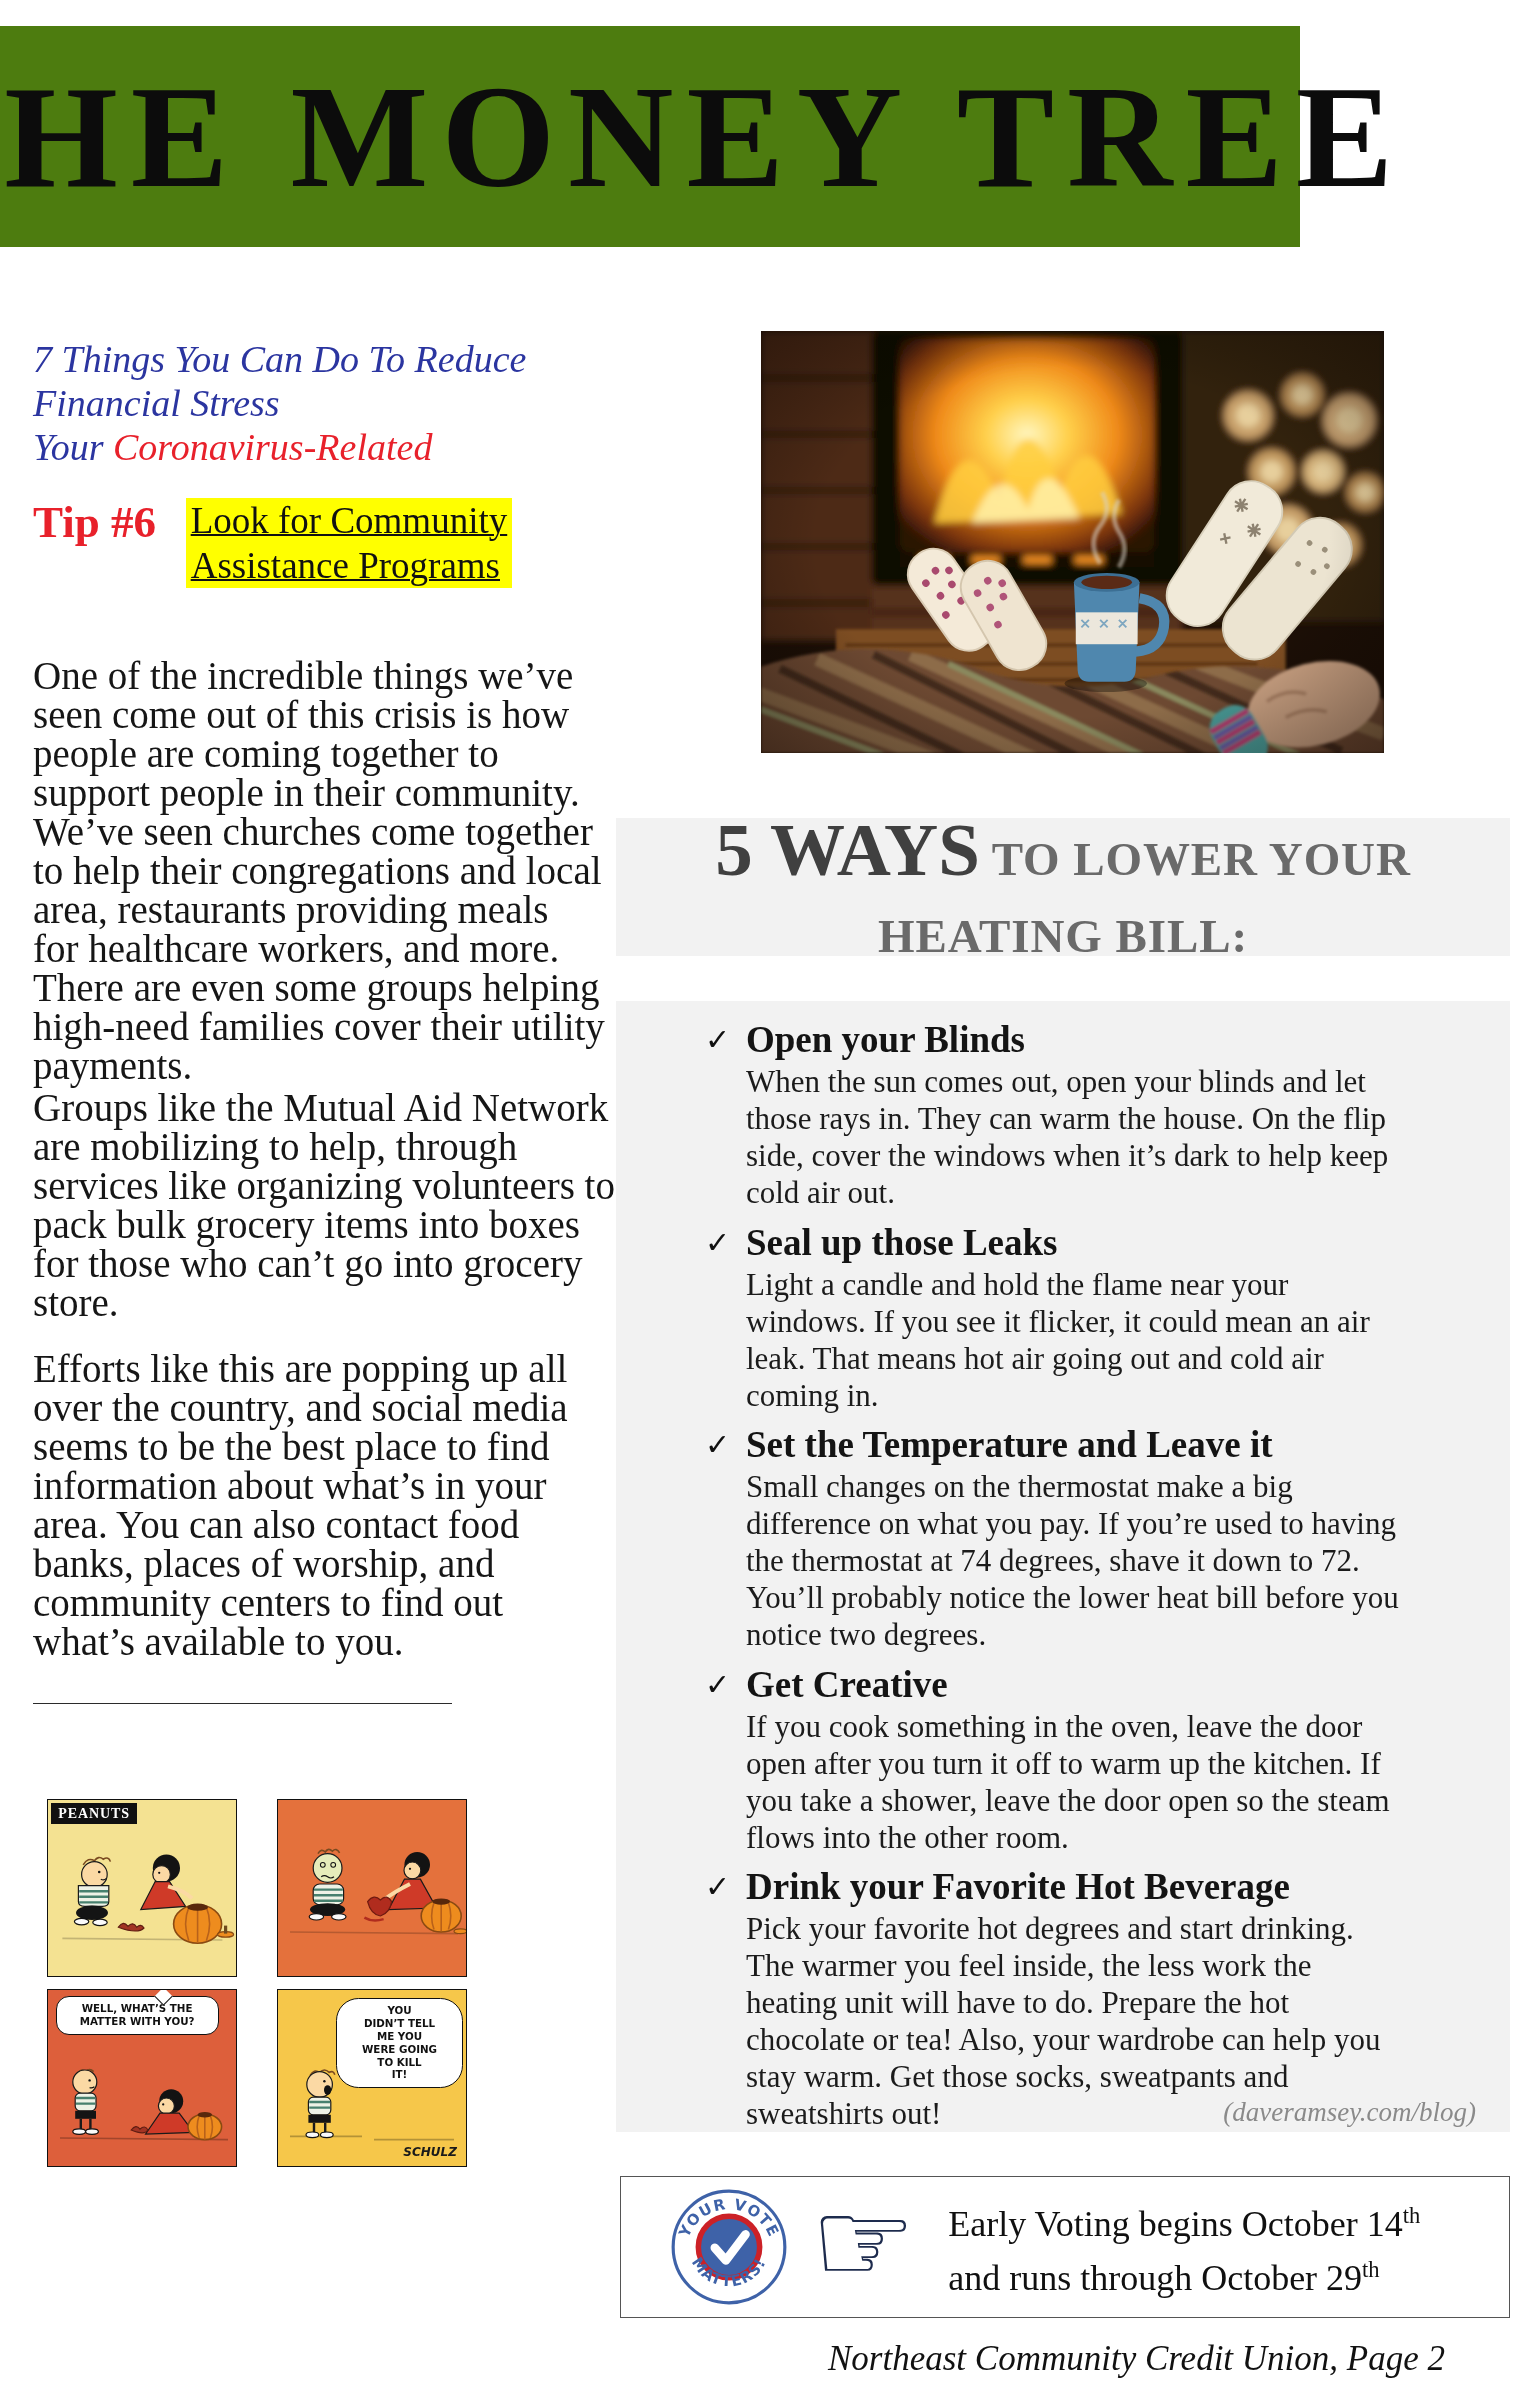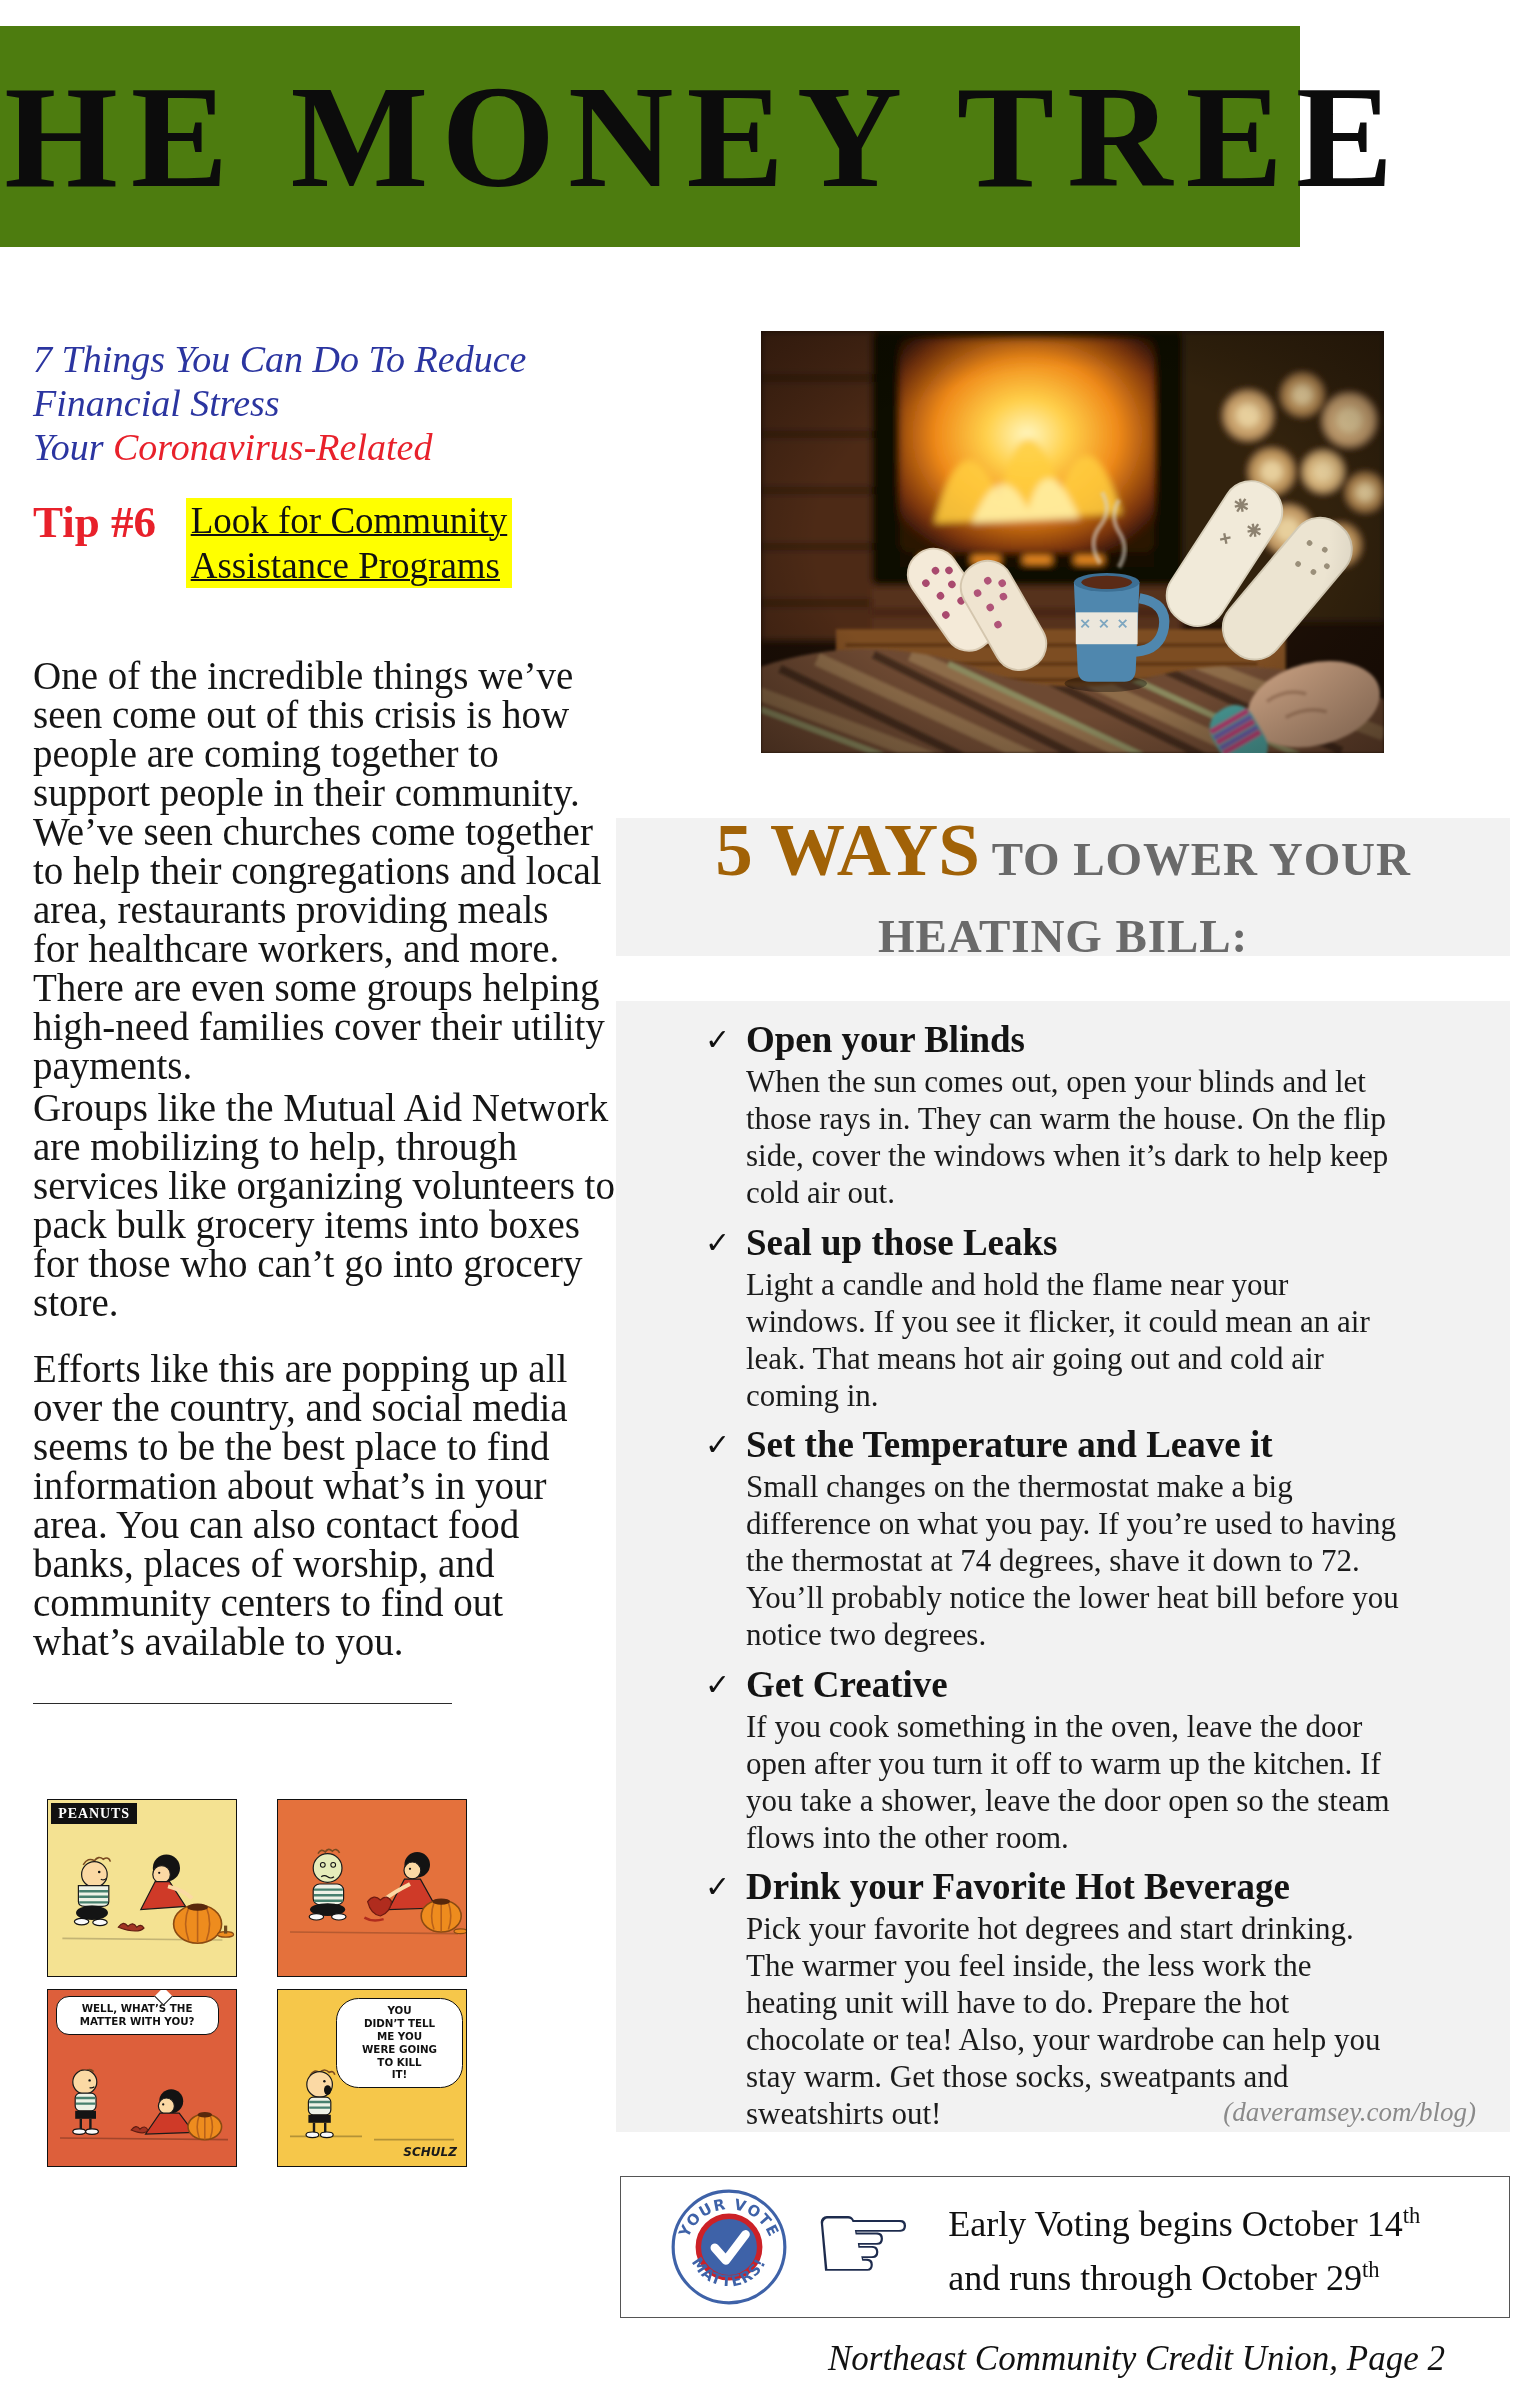--- a/index.html
+++ b/index.html
@@ -44,21 +44,21 @@
   .schulz{position:absolute;right:9.4px;bottom:7.5px;font:bold italic 12px "DejaVu Sans",sans-serif;color:#1a1a1a;z-index:2;}
 
   
   .photo{position:absolute;left:761px;top:331px;width:623px;height:422px;margin:0;}
   .photo svg{width:100%;height:100%;display:block;}
 
   
   .ways-header{position:absolute;left:616px;top:818px;width:894px;height:138px;background:#f2f2f2;
                display:flex;flex-direction:column;align-items:center;justify-content:center;text-align:center;}
   .ways-line1{line-height:75px;white-space:nowrap;}
-  .big{font-size:75px;font-weight:bold;color:#a16207;}
+  .big{font-size:75px;font-weight:bold;color:#404040;}
   .rest{font-size:47px;font-weight:bold;color:#6a6a6a;letter-spacing:0.9px;}
   .ways-line2{line-height:52px;margin-top:1.9px;}
   .ways-list{position:absolute;left:616px;top:1001px;width:894px;height:1131px;background:#f2f2f2;
              box-sizing:border-box;padding:15px 34px 0 89px;}
   .way-item{display:flex;margin-bottom:7.5px;}
   .check{width:41px;flex:none;font-family:"DejaVu Sans",sans-serif;font-size:30px;line-height:47px;color:#111;}
   .way-text{flex:1;position:relative;}
   .way-title{font-size:37px;font-weight:bold;line-height:47px;color:#141414;}
   .way-body{font-size:31px;line-height:37px;color:#1b1b1b;white-space:pre-line;}
   .credit{position:absolute;right:0;bottom:3.7px;font-style:italic;font-size:27px;color:#8a8a8a;}

